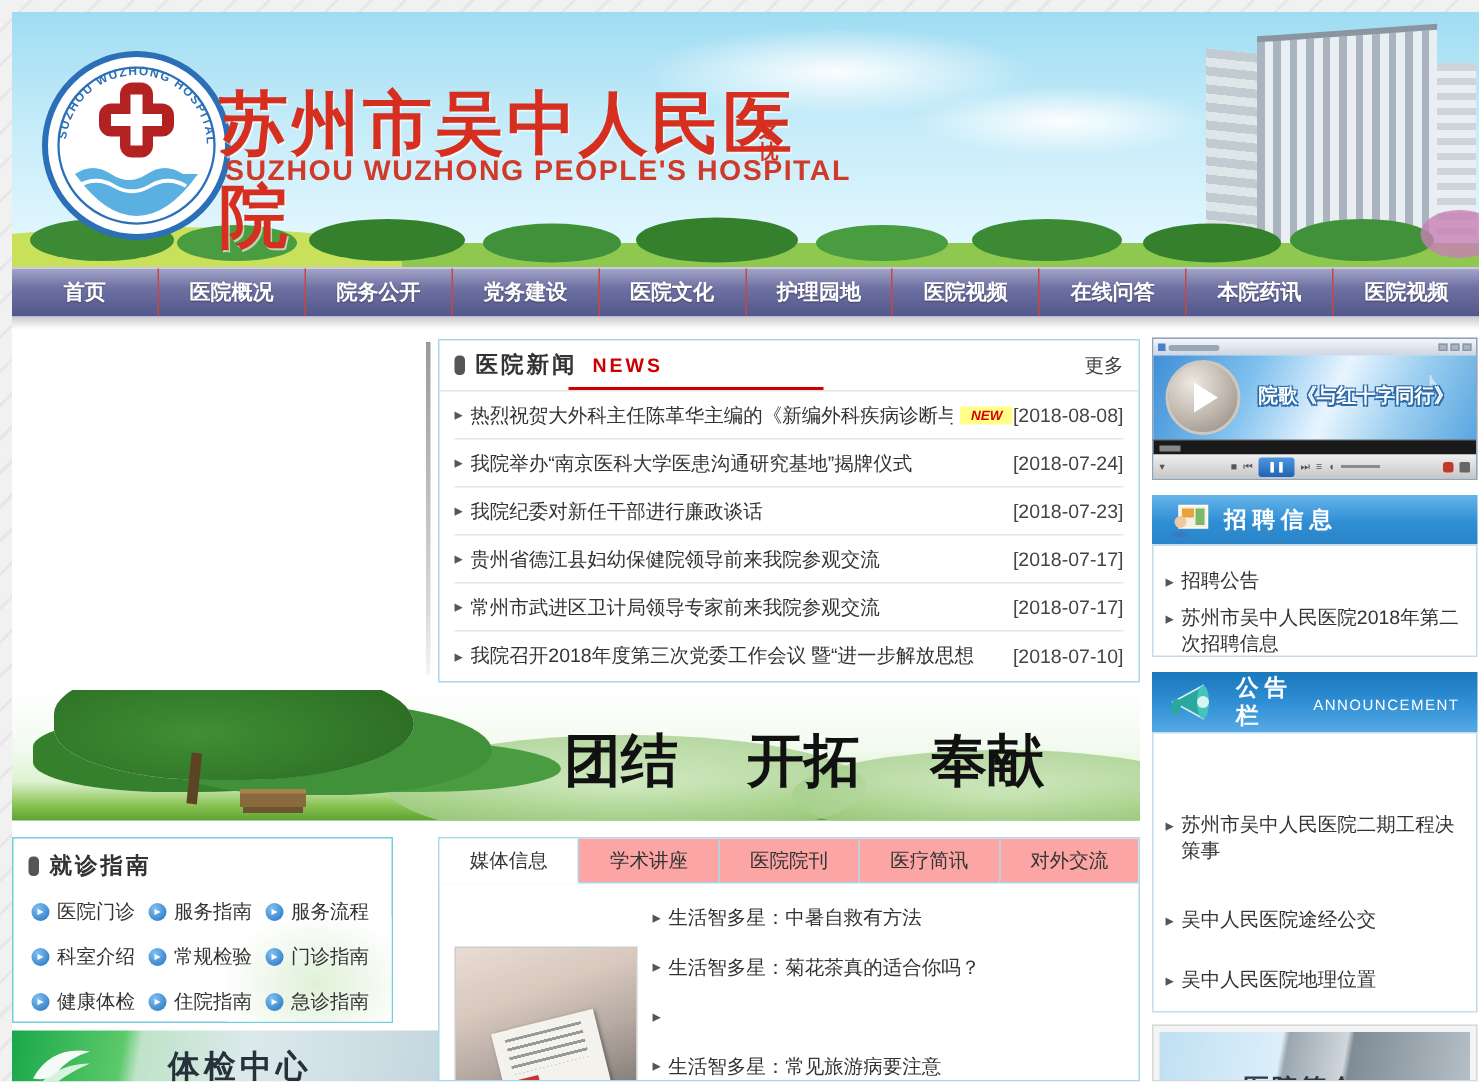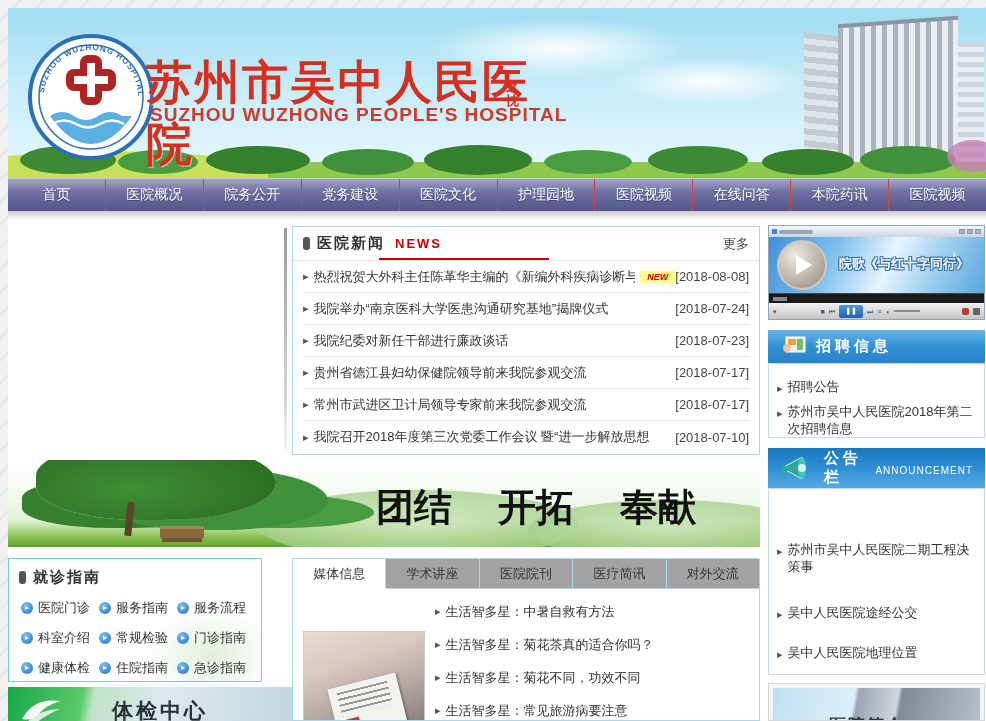--- a/index.html
+++ b/index.html
@@ -27,21 +27,21 @@
     background:repeating-linear-gradient(180deg,#c2cad2 0 6px,#dfe6ea 6px 12px); transform:skewY(6deg); }
   .tower-back { position:absolute; right:2px; top:34px; width:30px; height:130px;
     background:repeating-linear-gradient(180deg,#cdd5dc 0 5px,#e8eef2 5px 10px); }
   .greenery { left:0; bottom:0; width:100%; height:42px; }
 
   
   .nav { left:8px; top:178px; width:978px; height:33px; display:flex;
     background:linear-gradient(180deg,#a3a5c9 0%,#6e71a2 40%,#53568a 100%);
     border-top:1px solid #c7c8de; }
   .nav-item { flex:1; display:flex; align-items:center; justify-content:center;
-    color:#fff; font-size:14px; font-weight:normal; cursor:pointer; text-shadow:0 1px 1px rgba(0,0,0,.35); }
+    color:#fff; font-size:14px; font-weight:bold; cursor:pointer; text-shadow:0 1px 1px rgba(0,0,0,.35); }
   .nav-item + .nav-item { border-left:1px solid #cc4444; }
   .nav-shadow { left:8px; top:211px; width:978px; height:9px;
     background:linear-gradient(180deg,#c9c9cf,#f2f2f2 70%,#ffffff); }
 
   
   .news-box { left:292px; top:226px; width:468px; height:229px; background:#fff; border:1px solid #a8d8ea; }
   .sec-head { position:relative; height:34px; display:flex; align-items:center; padding:0 10px; border-bottom:1px solid #e4e4e4; }
   .bullet { width:7px; height:13px; background:#555; border-radius:3px; margin-right:7px; }
   .sec-title { font-size:15px; font-weight:bold; color:#333; letter-spacing:2px; }
   .sec-title-en { position:relative; margin-left:10px; font-size:13px; font-weight:bold; color:#c00; letter-spacing:2px; }
@@ -126,21 +126,21 @@
   
   .checkup { left:8px; top:687px; width:286px; height:34px; overflow:hidden;
     background:linear-gradient(100deg,#19a84a 0%,#5cc96a 26%,#bfe3c8 30%,#dce9ec 55%,#c3d6de 100%); }
   .ck-logo { position:absolute; left:8px; top:2px; width:52px; height:40px; }
   .ck-title { position:absolute; left:104px; top:10px; font-size:21px; font-weight:bold; color:#25323a; letter-spacing:3px; }
 
   
   .media-box { left:292px; top:558px; width:468px; height:163px; background:#fff; border:1px solid #a8d8ea; overflow:hidden; }
   .tab-bar { display:flex; height:30px; border-bottom:1px solid #a8d8ea; }
   .tab { flex:1; display:flex; align-items:center; justify-content:center; font-size:13px; color:#333;
-    background:#a3a3a3; border-right:1px solid #a8d8ea; cursor:pointer; }
+    background:#fca5a5; border-right:1px solid #a8d8ea; cursor:pointer; }
   .tab:last-child { border-right:none; }
   .tab.active { background:#fff; border-bottom:1px solid #fff; margin-bottom:-1px; }
   .media-img { position:absolute; left:10px; top:72px; width:122px; height:120px; overflow:hidden;
     background:linear-gradient(160deg,#e9dcd4 0%,#d8c8be 30%,#b5a9a2 55%,#6b6460 100%); border:1px solid #ccc; }
   .paper { position:absolute; left:30px; top:48px; width:70px; height:64px; background:#f4f2ec; transform:rotate(-14deg);
     box-shadow:1px 1px 3px rgba(0,0,0,.4); }
   .paper-red { position:absolute; left:6px; top:34px; width:18px; height:20px; background:#c33; }
   .paper-lines { position:absolute; left:8px; top:6px; width:52px; height:24px;
     background:repeating-linear-gradient(180deg,#999 0 2px,#f4f2ec 2px 6px); }
   .media-list { position:absolute; left:142px; top:36px; right:8px; }
@@ -433,21 +433,20 @@
       <div class="media-item">
         <span class="tri">▸</span>
         <span>生活智多星：中暑自救有方法</span>
       </div>
       <div class="media-item">
         <span class="tri">▸</span>
         <span>生活智多星：菊花茶真的适合你吗？</span>
       </div>
       <div class="media-item">
         <span class="tri">▸</span>
-        <span>生活智多星：菊花不同，功效不同</span>
       </div>
       <div class="media-item">
         <span class="tri">▸</span>
         <span>生活智多星：常见旅游病要注意</span>
       </div>
     </div>
   </div>
 </div>
 
 </body></html>

